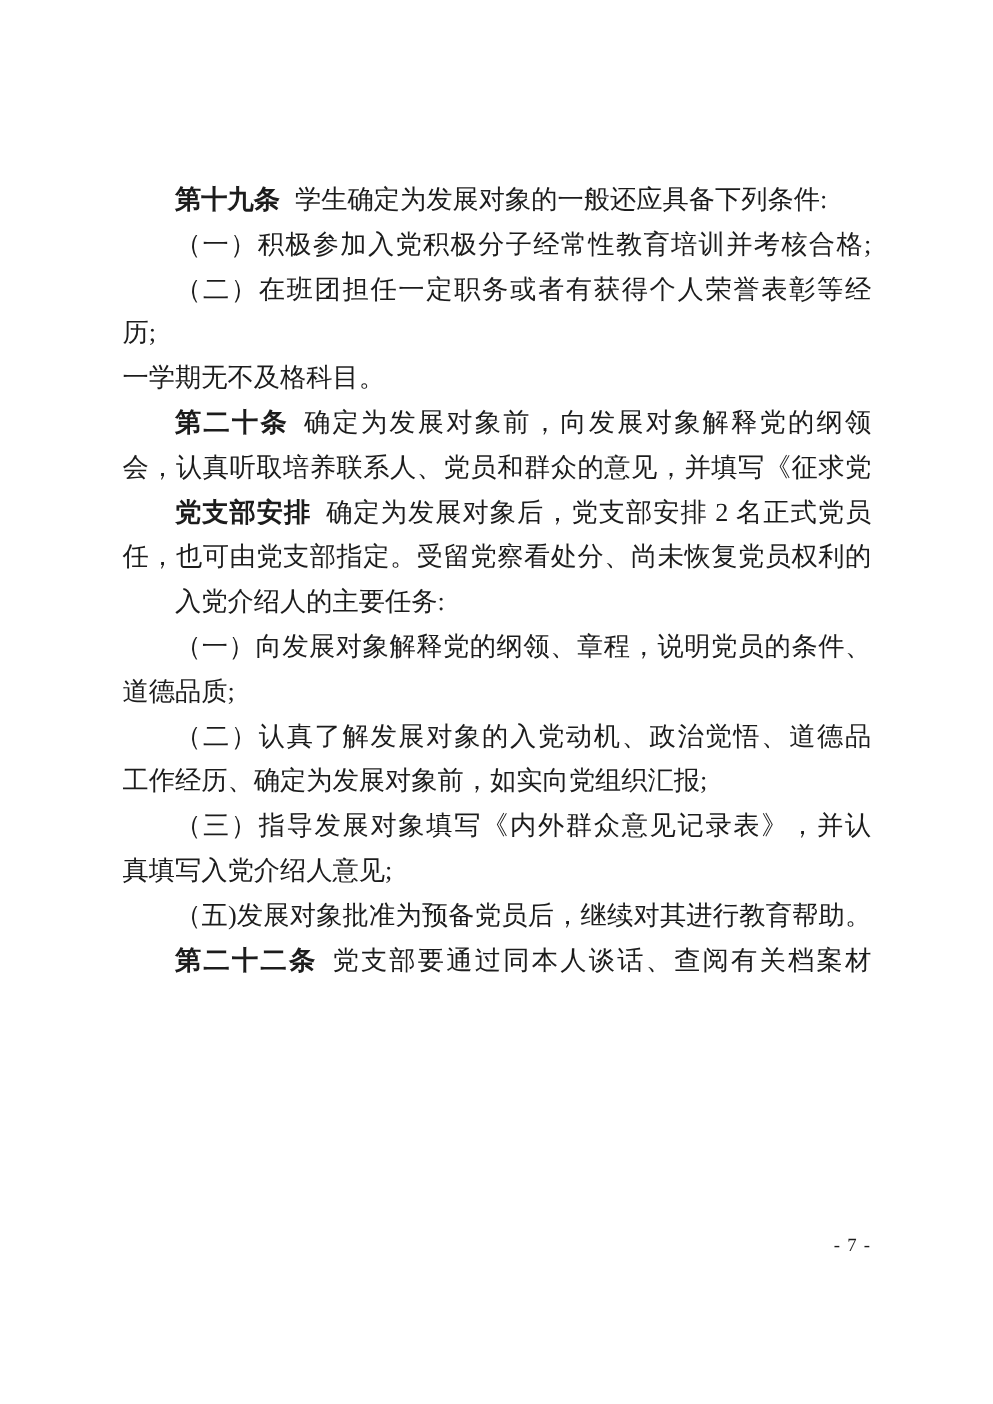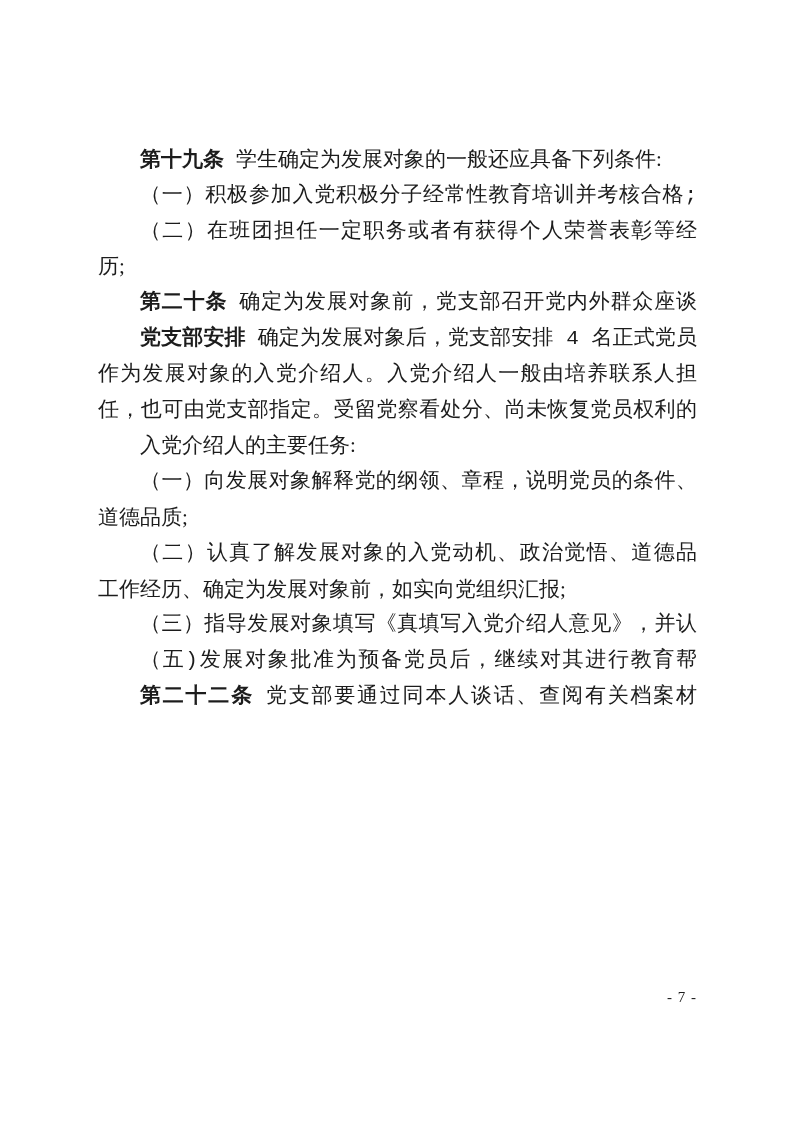--- a/index.html
+++ b/index.html
@@ -26,21 +26,20 @@
   .line {
     height: 35.8px;
     overflow: hidden;
     text-align: left;
     white-space: normal;
   }
   .line.indent { text-indent: 42px; }
   .line.justify {
     text-align: justify;
     text-align-last: justify;
-    font-family: Liberation Mono, monospace;
   }
   .num { font-weight: bold; }
   .num:not(:empty) { margin-right: 12px; }
   .page-num {
     position: absolute;
     top: 989px;
     right: 97px;
     font-size: 15px;
     letter-spacing: 1px;
     color: #1c1c1c;
@@ -54,44 +53,46 @@
 
     <div class="line indent"><span class="num">第十九条</span><span>学生确定为发展对象的一般还应具备下列条件:</span></div>
 
     <div class="line indent justify"><span>（一）积极参加入党积极分子经常性教育培训并考核合格;</span></div>
 
     <div class="line indent justify"><span>（二）在班团担任一定职务或者有获得个人荣誉表彰等经</span></div>
 
     <div class="line"><span>历;</span></div>
 
 
+    <div class="line"><span>一学期无不及格科目。</span></div>
 
-    <div class="line indent justify"><span class="num">第二十条</span><span>确定为发展对象前，党支部召开党内外群众座谈</span></div>
+    <div class="line indent justify"><span class="num">第二十条</span><span>确定为发展对象前，向发展对象解释党的纲领</span></div>
+
+    <div class="line justify"><span>会，认真听取培养联系人、党员和群众的意见，并填写《征求党</span></div>
 
 
+    <div class="line indent justify"><span class="num">党支部安排</span><span>确定为发展对象后，党支部安排 2 名正式党员</span></div>
 
-    <div class="line indent justify"><span class="num">党支部安排</span><span>确定为发展对象后，党支部安排 4 名正式党员</span></div>
-
-    <div class="line justify"><span>作为发展对象的入党介绍人。入党介绍人一般由培养联系人担</span></div>
 
     <div class="line justify"><span>任，也可由党支部指定。受留党察看处分、尚未恢复党员权利的</span></div>
 
 
     <div class="line indent"><span>入党介绍人的主要任务:</span></div>
 
     <div class="line indent justify"><span>（一）向发展对象解释党的纲领、章程，说明党员的条件、</span></div>
 
     <div class="line"><span>道德品质;</span></div>
 
     <div class="line indent justify"><span>（二）认真了解发展对象的入党动机、政治觉悟、道德品质、</span></div>
 
     <div class="line"><span>工作经历、确定为发展对象前，如实向党组织汇报;</span></div>
 
-    <div class="line indent justify"><span>（三）指导发展对象填写《真填写入党介绍人意见》，并认</span></div>
+    <div class="line indent justify"><span>（三）指导发展对象填写《内外群众意见记录表》，并认</span></div>
 
+    <div class="line"><span>真填写入党介绍人意见;</span></div>
 
 
     <div class="line indent justify"><span>（五)发展对象批准为预备党员后，继续对其进行教育帮助。</span></div>
 
     <div class="line indent justify"><span class="num">第二十二条</span><span>党支部要通过同本人谈话、查阅有关档案材料、</span></div>
 
   </div>
 
   <div class="page-num">- 7 -</div>
 </div>

